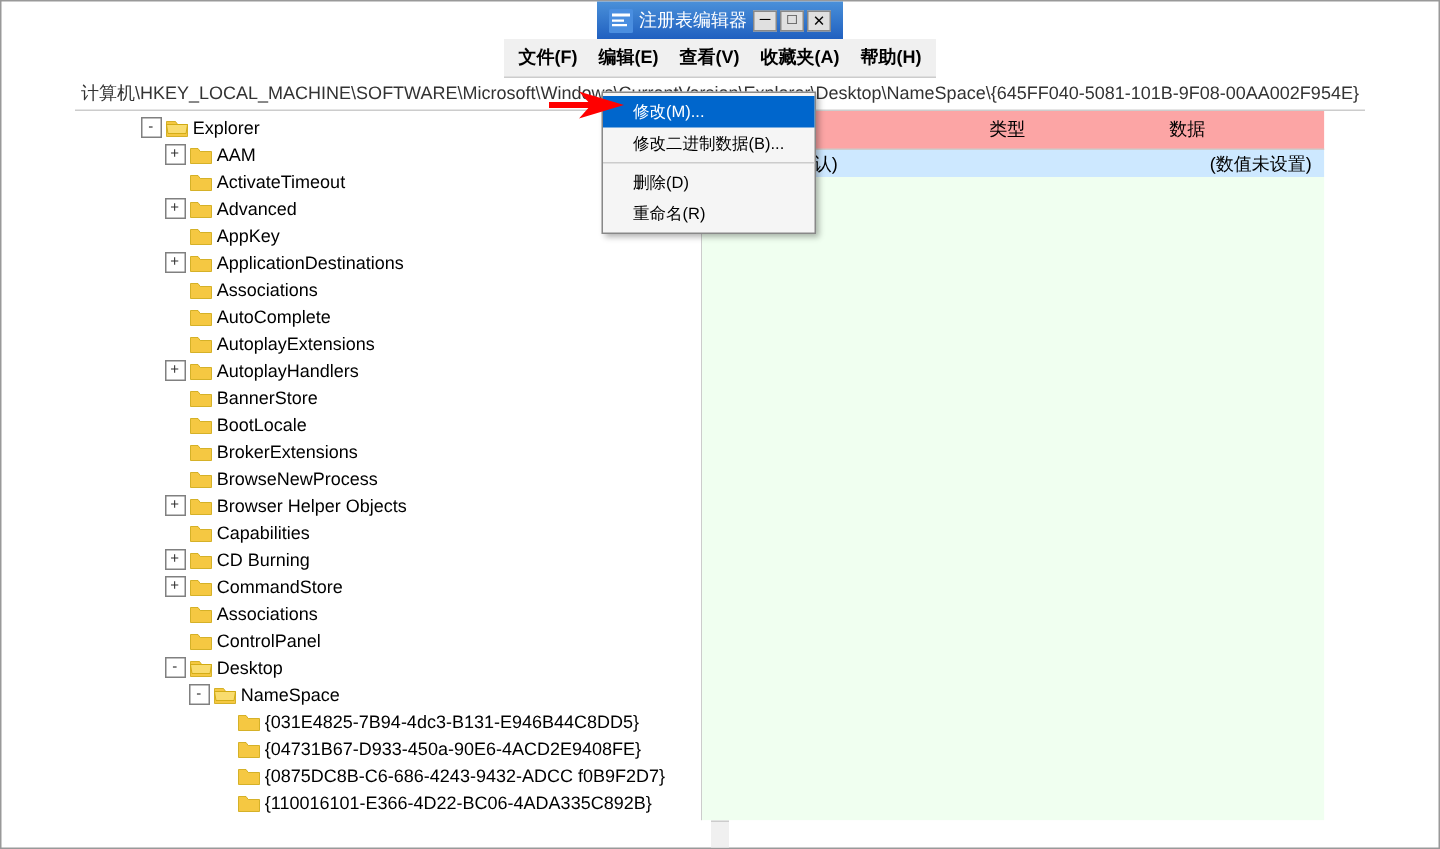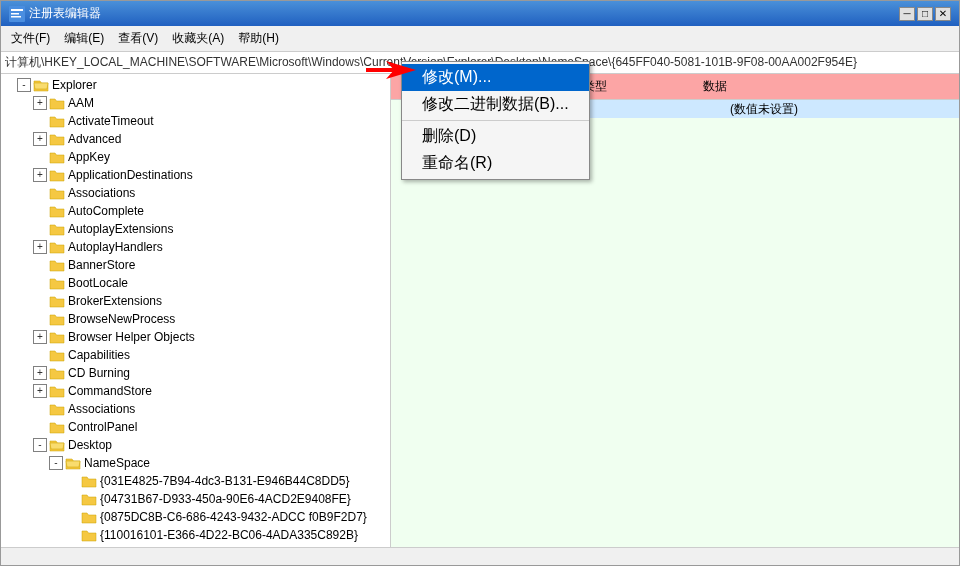--- a/index.html
+++ b/index.html
@@ -34,20 +34,21 @@
       height: 16px;
     }
     .menu-bar {
       background: #f0f0f0;
       border-bottom: 1px solid #ccc;
       display: flex;
       align-items: center;
       padding: 2px 4px;
       min-height: 20px;
       gap: 2px;
+      font-weight: bold;
     }
     .menu-item {
       padding: 2px 6px;
       cursor: pointer;
       font-size: 12px;
     }
     .address-bar {
       background: #fff;
       border-bottom: 1px solid #ccc;
       display: flex;
@@ -168,21 +169,21 @@
       position: absolute;
       background: #f5f5f5;
       border: 1px solid #888;
       box-shadow: 2px 2px 4px rgba(0,0,0,0.3);
       z-index: 100;
       min-width: 140px;
       padding: 2px 0;
     }
     .context-menu-item {
       padding: 3px 20px;
-      font-size: 16px;
+      font-size: 11px;
       cursor: pointer;
     }
     .context-menu-item:hover, .context-menu-item.highlighted {
       background: #0066cc;
       color: white;
     }
     .context-menu-separator {
       border-top: 1px solid #ccc;
       margin: 2px 0;
     }
@@ -198,21 +199,21 @@
 
     
     ::-webkit-scrollbar { width: 14px; height: 14px; }
     ::-webkit-scrollbar-track { background: #f0f0f0; }
     ::-webkit-scrollbar-thumb { background: #c0c0c0; border: 1px solid #999; }
     ::-webkit-scrollbar-button { background: #e0e0e0; border: 1px solid #999; width: 14px; height: 14px; }
   </style>
 </head>
 <body>
 
-<div class="window" style="position: relative;">
+<div class="window" style="position: relative; align-items: center;">
 
   <div class="title-bar">
     <svg class="title-bar-icon" viewBox="0 0 16 16" fill="none">
       <rect width="16" height="16" fill="#4a8ee0" rx="1"></rect>
       <rect x="2" y="3" width="12" height="2" fill="white"></rect>
       <rect x="2" y="7" width="8" height="1.5" fill="white"></rect>
       <rect x="2" y="10" width="10" height="1.5" fill="white"></rect>
     </svg>
     <span>注册表编辑器</span>
     <div style="margin-left:auto; display:flex; gap:2px;">

